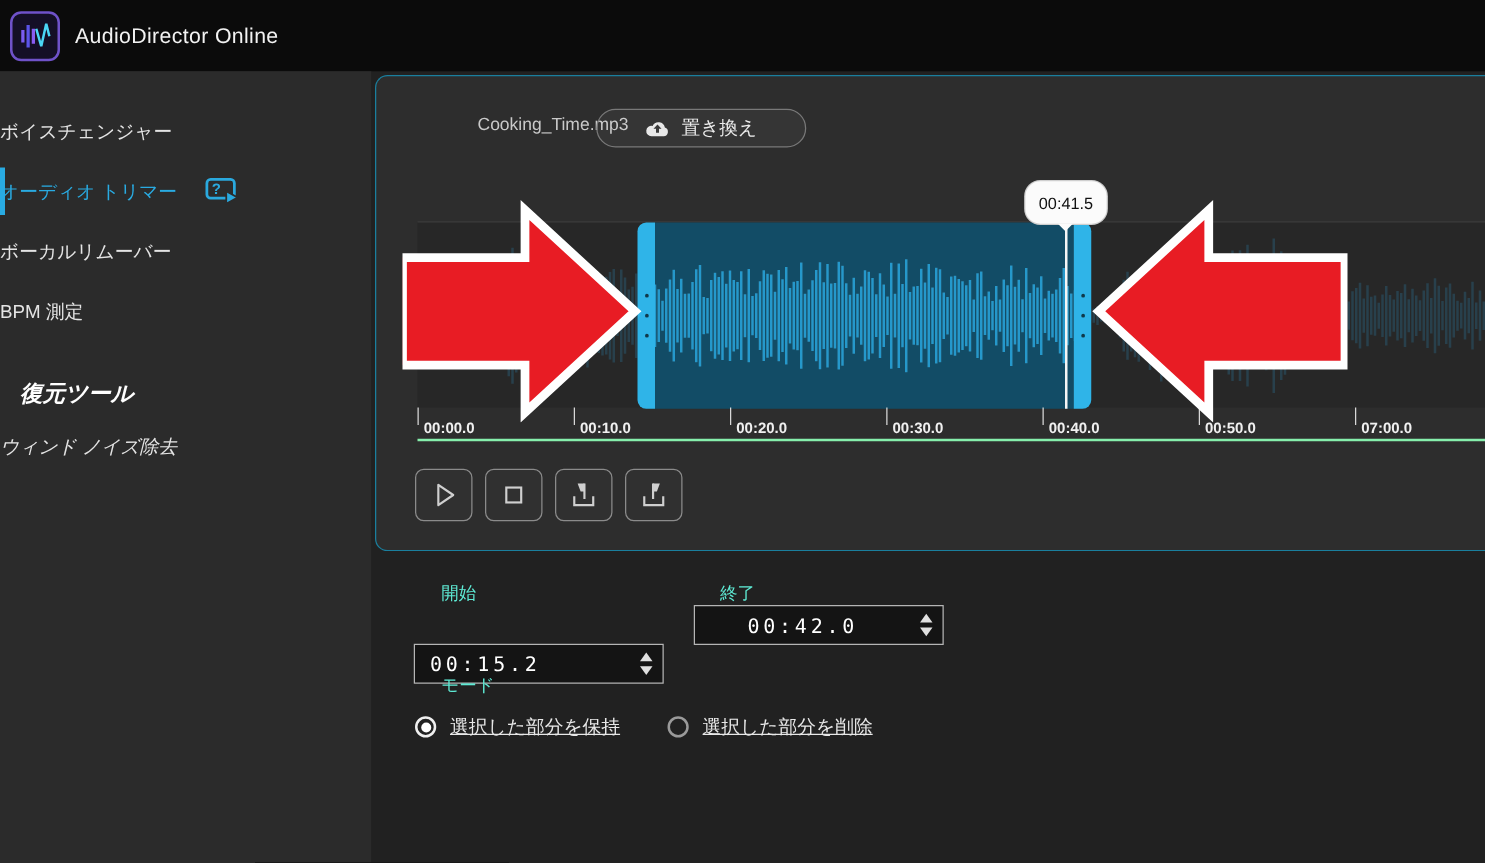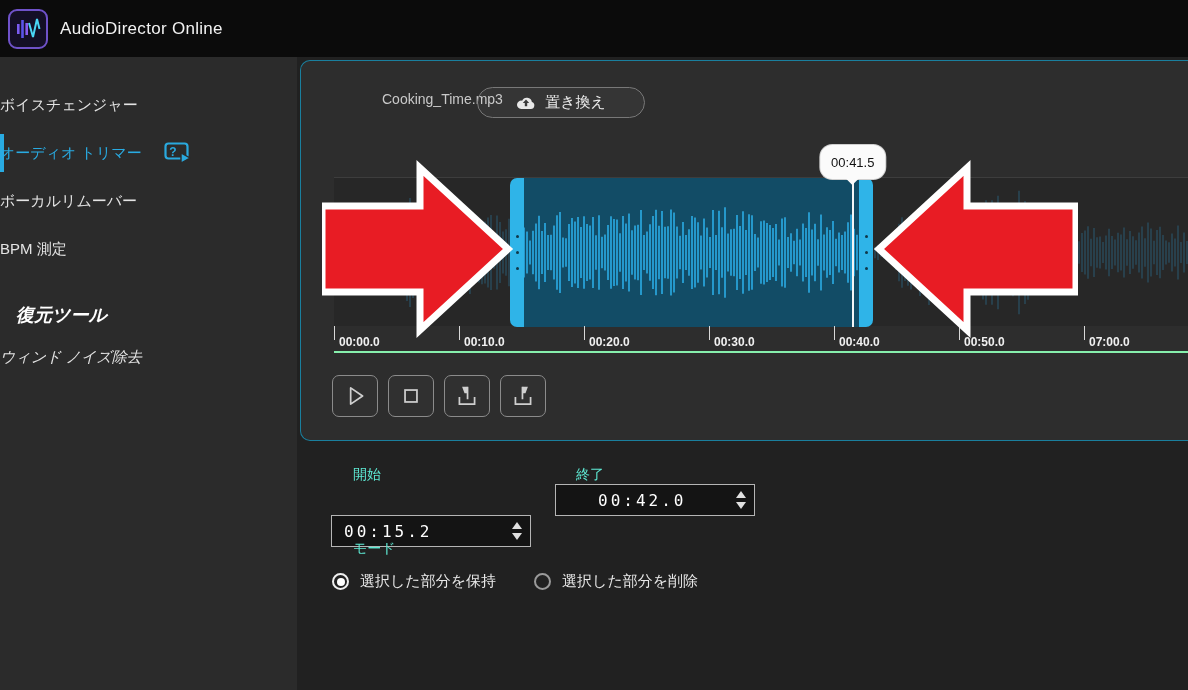--- a/index.html
+++ b/index.html
@@ -56,21 +56,21 @@
   .spin button{border:none;background:none;padding:0;width:10px;height:7px;cursor:pointer;position:relative;}
   .spin .up::after,.spin .down::after{content:"";position:absolute;left:0;top:0;border-left:5px solid transparent;border-right:5px solid transparent;}
   .spin .up::after{border-bottom:7px solid #e0e0e0;}
   .spin .down::after{border-top:7px solid #e0e0e0;}
 
   .mode-row{position:absolute;left:332px;top:572px;display:flex;align-items:center;gap:38px;}
   .radio-opt{display:flex;align-items:center;gap:11px;cursor:pointer;}
   .radio{width:17px;height:17px;border-radius:50%;border:2px solid #9a9a9a;display:flex;align-items:center;justify-content:center;}
   .radio-opt.checked .radio{border-color:#efefef;}
   .radio-opt.checked .radio::after{content:"";width:8px;height:8px;border-radius:50%;background:#ffffff;}
-  .radio-label{color:#e8e8e8;font-size:15px;}
+  .radio-label{color:#e8e8e8;font-size:15px;text-decoration:underline;}
 
   
   .arrow{position:absolute;pointer-events:none;}
 </style>
 </head>
 <body>
 
 <div class="app">
 
   <div class="topbar">

